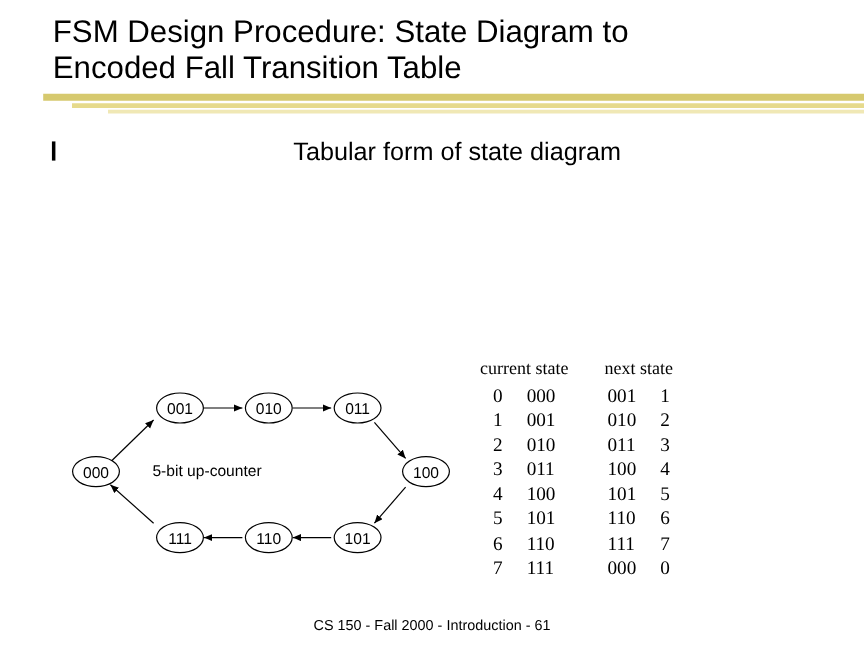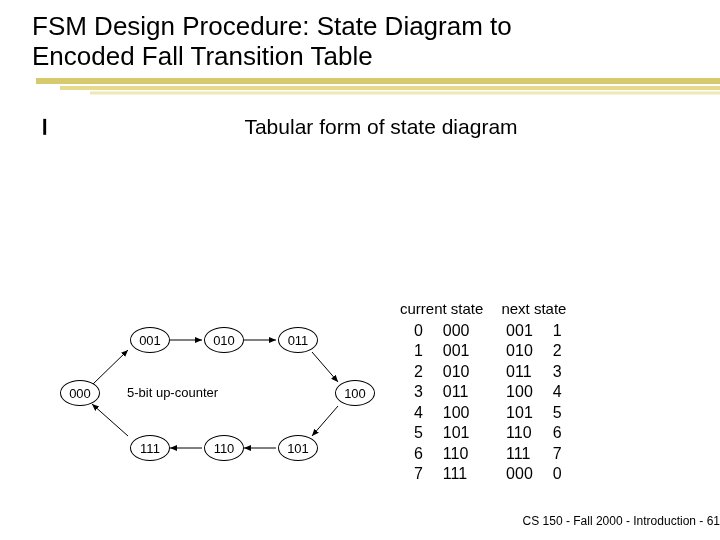--- a/index.html
+++ b/index.html
@@ -7,21 +7,21 @@
     width: 720px;
     height: 540px;
     background: #fff;
     font-family: "Comic Sans MS", "Segoe UI", sans-serif;
     position: relative;
     overflow: hidden;
   }
   .title {
     font-size: 26px;
     font-weight: 400;
-    padding: 12px 0 6px 32px;
+    padding: 12px 0 6px 44px;
     line-height: 1.15;
     color: #000;
   }
   .underline-wrap {
     position: relative;
     height: 18px;
     margin: 0 0 18px 0;
   }
   .underline-wrap svg { display:block; }
   .bullets {
@@ -69,24 +69,24 @@
     justify-content: center;
   }
   .diagram-caption {
     position: absolute;
     left: 87px; top: 85px;
     font-size: 13px;
     font-family: Arial, sans-serif;
   }
   .table-wrap {
     margin-left: 20px;
-    font-family: Liberation Sans, sans-serif;
+    font-family: Liberation Serif, serif;
     font-size: 16px;
     display: flex;
-    gap: 18px;
+    gap: 30px;
     color: #000;
   }
   .col-group {
     display: flex;
     flex-direction: column;
     align-items: center;
   }
   .col-header {
     font-size: 15px;
     margin-bottom: 4px;
@@ -100,21 +100,21 @@
     display: flex;
     flex-direction: column;
     align-items: flex-start;
     line-height: 1.28;
     font-size: 16px;
   }
   .footer {
     position: absolute;
     bottom: 12px;
     left: 0; right: 0;
-    text-align: right;
+    text-align: center;
     font-family: Arial, sans-serif;
     font-size: 12px;
     color: #000;
   }
   .arrows { position:absolute; inset:0; pointer-events:none; }
 </style>
 </head>
 <body>
 
 <div class="title">

